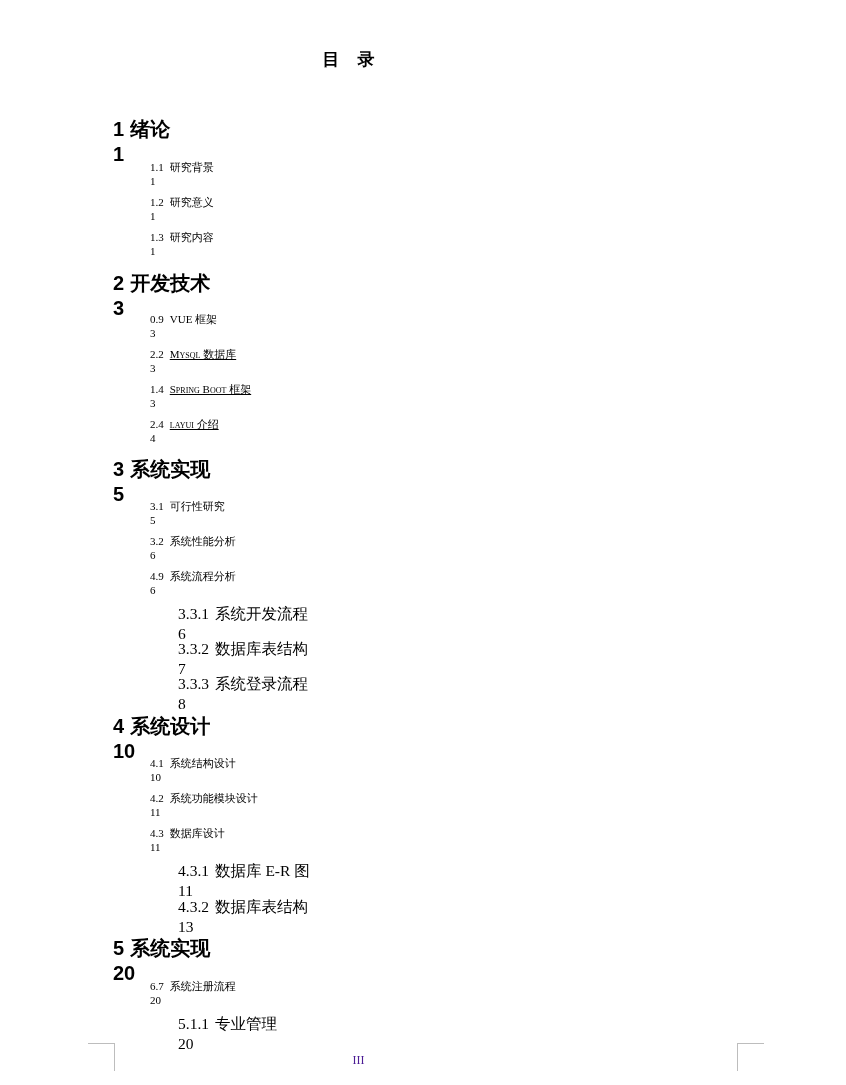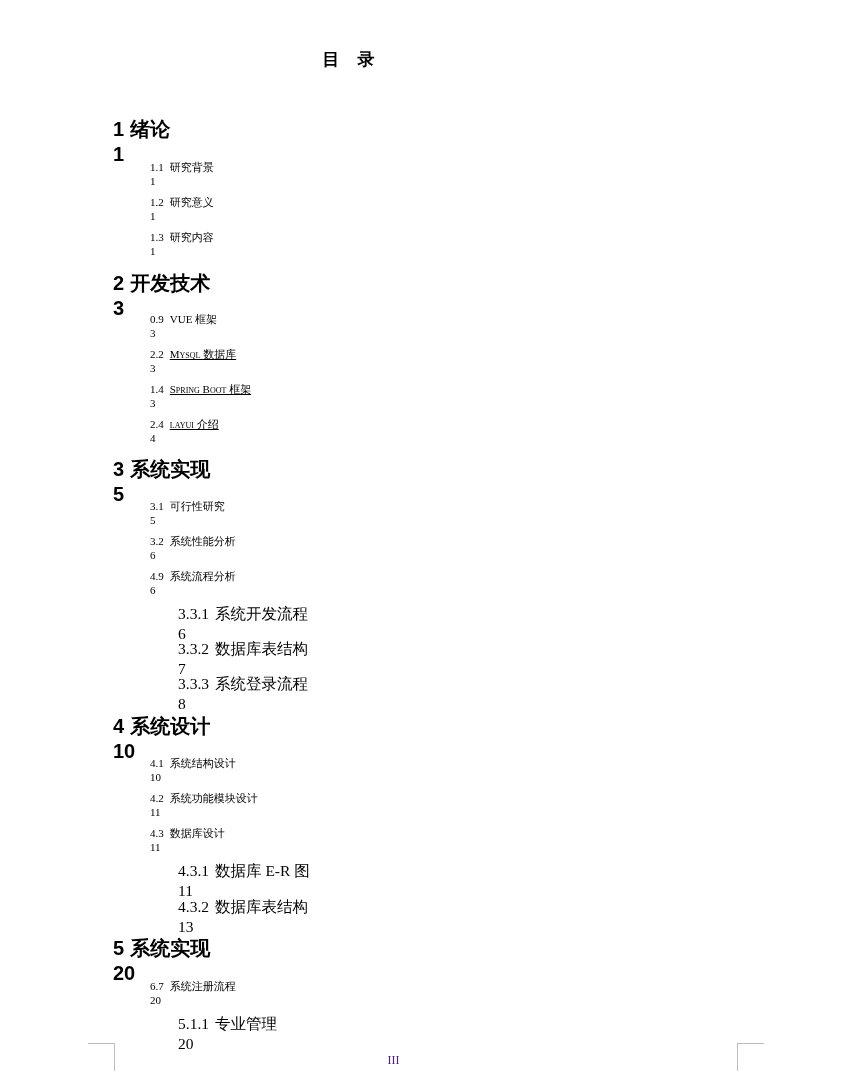--- a/index.html
+++ b/index.html
@@ -33,21 +33,21 @@
     font-family: "Liberation Serif", "DejaVu Serif", serif; font-size: 15.5px;
   }
   .l3 .leader { letter-spacing: 0.2px; font-size: 14px; }
   .num-gap { margin-right: 6px; }
   .sc { font-variant: small-caps; text-decoration: underline; }
   .corner { position: absolute; border-color: #bdbdbd; border-style: solid; border-width: 0; width: 26px; height: 27px; }
   .corner-left { left: 88px; top: 1043px; border-top-width: 1px; border-right-width: 1px; }
   .corner-right { left: 737px; top: 1043px; border-top-width: 1px; border-left-width: 1px; }
   .page-num {
     position: absolute; left: 0; width: 717px; top: 1053px; text-align: center;
-    font-family: "Liberation Serif", "DejaVu Serif", serif; font-size: 12px; color: #4c1d95; padding-left: 35px;
+    font-family: "Liberation Serif", "DejaVu Serif", serif; font-size: 12px; color: #4c1d95;
   }
 </style>
 </head>
 <body>
 
 <div class="title">目 录</div>
 
 <div class="row l1" style="top:116px">
   <span class="label"><span class="num-gap">1</span><span>绪论</span></span>
   <span class="leader"></span>

